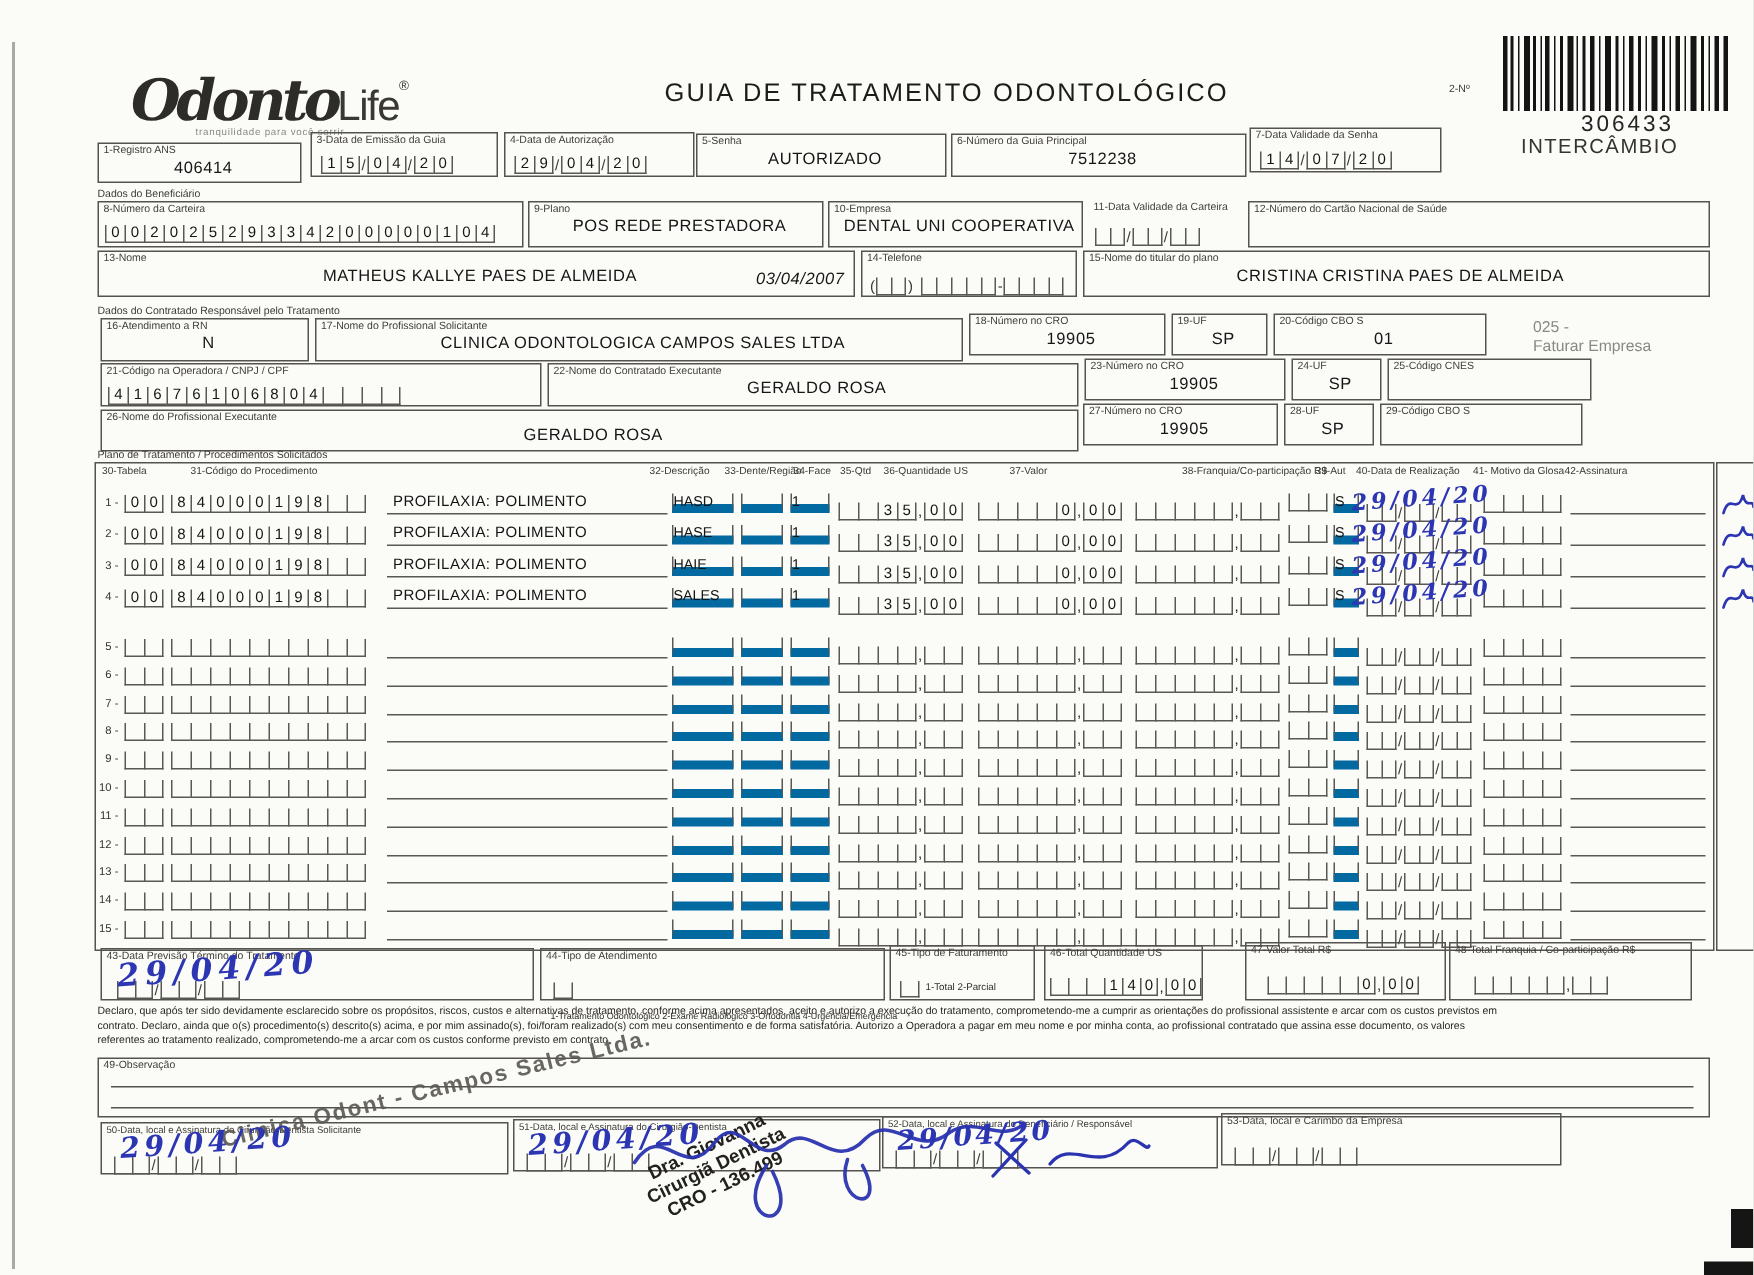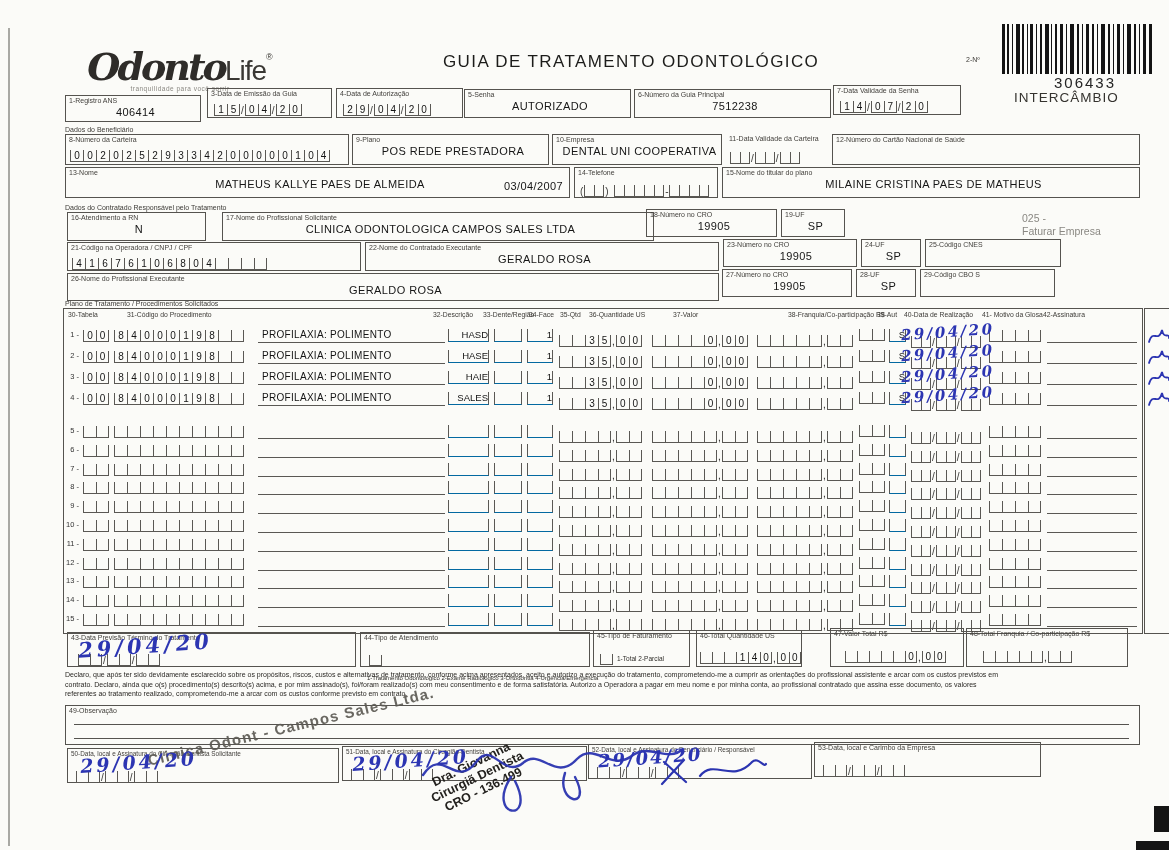--- a/index.html
+++ b/index.html
@@ -49,21 +49,21 @@
   .trow{position:relative;height:21px;}
   .trow:nth-child(n+5){height:18.8px;}
   .trow:nth-child(5){margin-top:12px;}
   .trow>*{position:absolute;}
   .c-num{left:0;top:4px;width:14px;text-align:right;font-size:7.5px;color:#333;}
   .c-tabela{left:18px;top:4px;}
   .c-codigo{left:49px;top:4px;}
   .c-desc{left:193px;top:2px;width:183px;height:14px;border-bottom:1px solid #5a5854;font-size:10px;
           line-height:14px;padding-left:4px;letter-spacing:.3px;color:#141414;white-space:nowrap;}
   .cellbox{box-sizing:border-box;height:13px;border-left:1px solid #5a5854;border-right:1px solid #5a5854;
-           border-bottom:1px solid #0369a1;font-size:9.5px;line-height:12px;text-align:right;color:#141414;}
+           border-bottom:6px solid #0369a1;font-size:9.5px;line-height:12px;text-align:left;color:#141414;}
   .c-dente{left:383px;top:3px;width:41px;}
   .c-face{left:429px;top:3px;width:28px;}
   .c-qtd{left:462px;top:3px;width:26px;}
   .c-us{left:494px;top:3px;}
   .c-valor{left:587px;top:3px;}
   .c-franquia{left:692px;top:3px;}
   .c-mini{left:794px;top:3px;}
   .c-aut{left:824px;top:3px;width:17px;}
   .c-data{left:846px;top:4px;}
   .c-motivo{left:924px;top:4px;}
@@ -247,21 +247,21 @@
           <span class="comb-cell"></span>
         </span>
     </span>
   </div>
   <div class="box" style="left:832px;top:134px;width:308px;height:31px;">
     <span class="lbl">12-Número do Cartão Nacional de Saúde</span>
   </div>
   <div class="box" style="left:65px;top:167px;width:505px;height:31px;">
     <span class="lbl">13-Nome</span>
     <span class="val">MATHEUS KALLYE PAES DE ALMEIDA</span>
-    <span class="val" style="position:absolute;right:6px;top:12px;padding:0;">03/04/2007</span>
+    <span class="val" style="position:absolute;right:6px;top:12px;padding:0;font-style:italic;">03/04/2007</span>
   </div>
   <div class="box" style="left:574px;top:167px;width:144px;height:31px;">
     <span class="lbl">14-Telefone</span>
     <span style="padding-left:4px;display:inline-block;margin-top:2px;">
       <span class="sep">(</span><span class="comb sm">
           <span class="comb-cell"></span>
           <span class="comb-cell"></span>
         </span><span class="sep">)</span>
       <span class="comb sm">
           <span class="comb-cell"></span>
@@ -272,39 +272,43 @@
         </span><span class="sep">-</span><span class="comb sm">
           <span class="comb-cell"></span>
           <span class="comb-cell"></span>
           <span class="comb-cell"></span>
           <span class="comb-cell"></span>
         </span>
     </span>
   </div>
   <div class="box" style="left:722px;top:167px;width:418px;height:31px;">
     <span class="lbl">15-Nome do titular do plano</span>
-    <span class="val">MILAINE CRISTINA PAES DE MATHEUS</span>
+    <span class="val">CRISTINA CRISTINA PAES DE ALMEIDA</span>
   </div>
 
   <div class="secline" style="left:65px;top:204px;">Dados do Contratado Responsável pelo Tratamento</div>
   <div class="box" style="left:67px;top:212px;width:139px;height:29px;">
     <span class="lbl">16-Atendimento a RN</span>
     <span class="val">N</span>
   </div>
-  <div class="box" style="left:222px;top:212px;width:432px;height:29px;">
+  <div class="box" style="left:210px;top:212px;width:432px;height:29px;">
     <span class="lbl">17-Nome do Profissional Solicitante</span>
     <span class="val">CLINICA ODONTOLOGICA CAMPOS SALES LTDA</span>
   </div>
   <div class="box" style="left:646px;top:209px;width:131px;height:28px;">
     <span class="lbl">18-Número no CRO</span>
     <span class="val">19905</span>
   </div>
   <div class="box" style="left:781px;top:209px;width:64px;height:28px;">
     <span class="lbl">19-UF</span>
     <span class="val">SP</span>
+  </div>
+  <div class="box" style="left:849px;top:209px;width:142px;height:28px;">
+    <span class="lbl">20-Código CBO S</span>
+    <span class="val">01</span>
   </div>
   <div class="annot">
     <div>025 -</div>
     <div>Faturar Empresa</div>
   </div>
   <div class="box" style="left:67px;top:242px;width:294px;height:29px;">
     <span class="lbl">21-Código na Operadora / CNPJ / CPF</span>
     <span style="padding-left:4px;display:inline-block;"><span class="comb">
           <span class="comb-cell">4</span>
           <span class="comb-cell">1</span>

